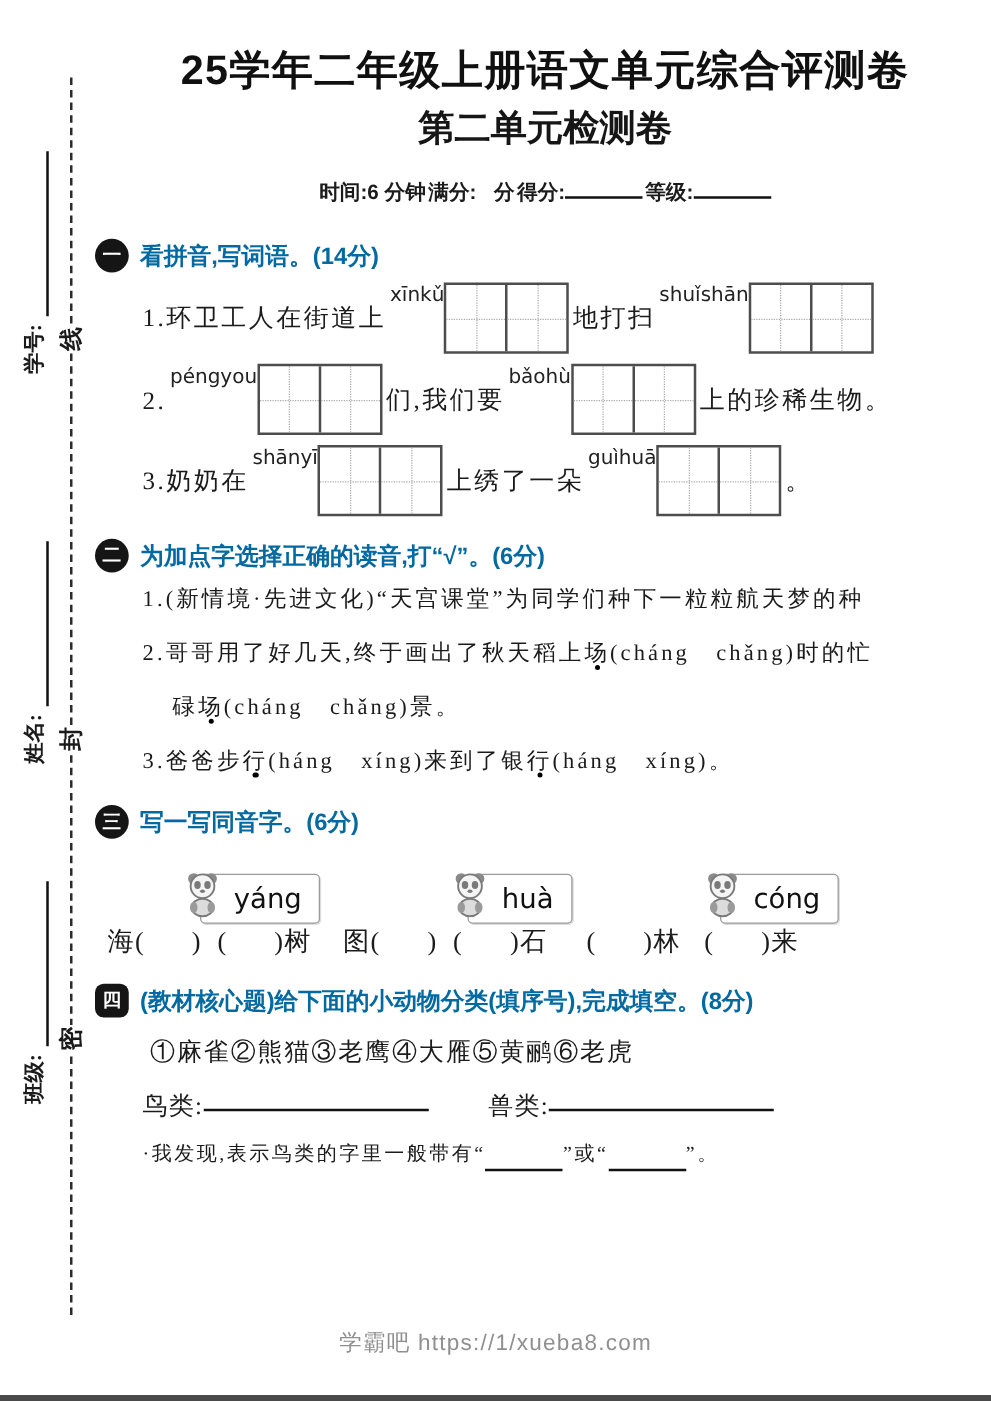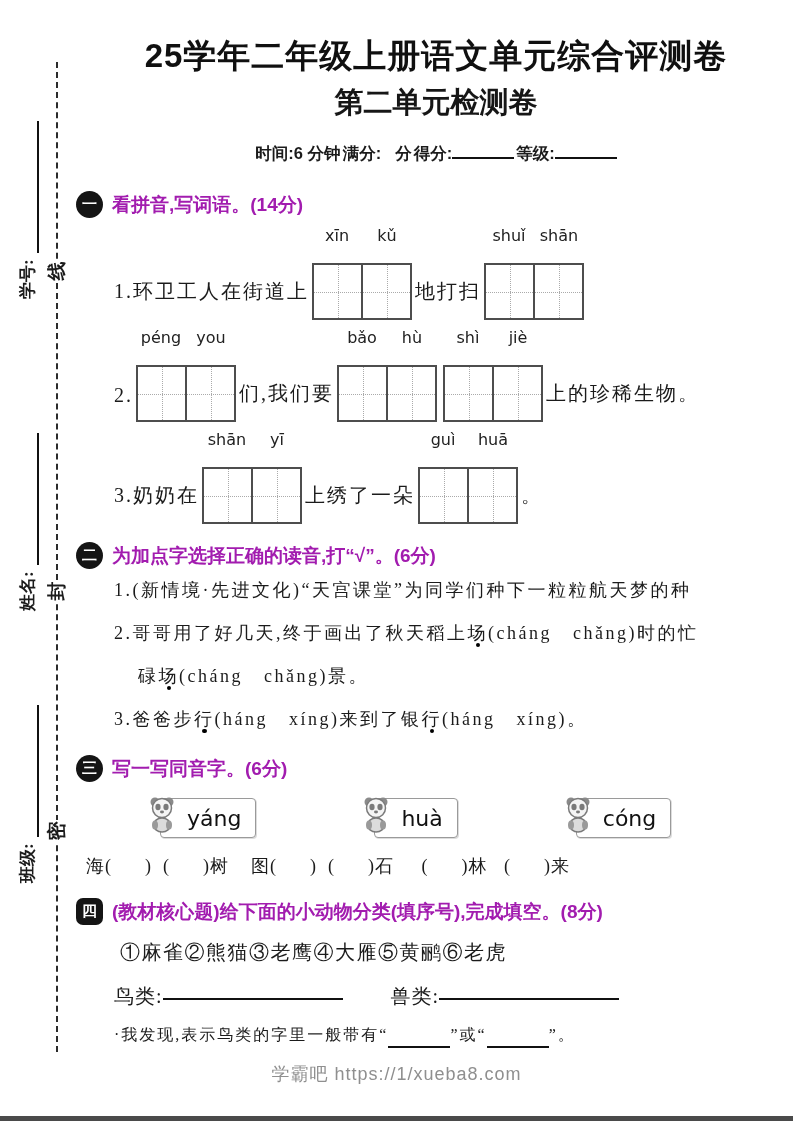--- a/index.html
+++ b/index.html
@@ -32,54 +32,54 @@
   .blank.long{width:180px;}
   .blank.short{width:62px;}
 
   
   .section{margin-top:0;}
   .sec-header{display:flex;align-items:center;gap:9px;margin-left:-10px;}
   .sec-num{width:27px;height:27px;border-radius:50%;background:#151515;color:#fff;flex:0 0 27px;
            display:flex;align-items:center;justify-content:center;
            font-family:"Liberation Sans",sans-serif;font-size:15px;font-weight:bold;}
   .section:nth-child(4) .sec-num{border-radius:7px;}
-  .sec-title{font-family:"Liberation Sans",sans-serif;font-weight:bold;font-size:19px;color:#a21caf;}
+  .sec-title{font-family:"Liberation Sans",sans-serif;font-weight:bold;font-size:19px;color:#0369a1;}
   .s1 .sec-header{margin-top:26px;} .s2 .sec-header{margin-top:18px;}
   .s3 .sec-header{margin-top:14px;} .s4 .sec-header{margin-top:20px;}
 
   .row{position:relative;}
   .ind1{padding-left:28px;} .ind2{padding-left:52px;} .ind3{padding-left:34px;} .ind4{padding-left:74px;}
 
   
   .grid-row{display:flex;align-items:flex-end;margin-top:8px;}
   .grid-row .txt{padding-bottom:15px;font-size:20px;letter-spacing:2px;white-space:pre;}
-  .grid-wrap{display:inline-flex;flex-direction:column;margin:0 3px;gap:13px;}
+  .grid-wrap{display:inline-flex;flex-direction:row;margin:0 3px;}
   .pinyin-row{display:flex;height:24px;}
   .pinyin-row .py{flex:1;text-align:center;font-family:"DejaVu Sans",sans-serif;font-size:16px;color:#222;}
   .grid-box{display:inline-flex;border:2px solid #4d4d4d;background:#fff;}
   .cell{width:47px;height:53px;position:relative;}
   .cell + .cell{border-left:2px solid #4d4d4d;}
   .cell::before{content:"";position:absolute;left:0;right:0;top:50%;border-top:1.5px dotted #aaa;}
   .cell::after{content:"";position:absolute;top:0;bottom:0;left:50%;border-left:1.5px dotted #aaa;}
 
   
   .text-row{white-space:pre-wrap;font-size:18px;line-height:43px;letter-spacing:2.5px;}
   .text-row .txt{white-space:pre;}
   .dotted{position:relative;}
   .dotted::after{content:"";position:absolute;left:50%;margin-left:-2px;bottom:-4px;
                  width:4.5px;height:4.5px;border-radius:50%;background:#000;}
 
   
-  .panda-row{display:flex;gap:118px;margin-top:16px;align-items:flex-end;}
+  .panda-row{display:flex;gap:118px;margin-top:28px;align-items:flex-end;}
   .panda-box{position:relative;display:inline-flex;align-items:center;height:36px;
              border:1.5px solid #9a9a9a;border-radius:4px;background:#fff;
              padding:1px 14px 1px 26px;box-shadow:1px 1px 0 #ddd;}
   .panda-box .panda{position:absolute;left:-14px;top:-4px;}
   .panda-py{font-family:"DejaVu Sans",sans-serif;font-size:22px;color:#111;}
-  .char-row{margin-top:16px;white-space:pre;font-size:18px;letter-spacing:1px;}
+  .char-row{white-space:pre;font-size:21px;letter-spacing:1px;}
 
   
   .options-row{display:flex;margin-top:14px;font-size:20px;letter-spacing:1.5px;}
   .blank-row{display:flex;align-items:center;margin-top:18px;font-size:20px;letter-spacing:1px;}
   .blank-row .txt{line-height:24px;}
   .blank-row .gap{width:48px;}
   .disc-row{display:flex;align-items:flex-end;margin-top:14px;font-size:16px;letter-spacing:2px;}
   .disc-row .txt{line-height:26px;white-space:pre;}
 
   
@@ -168,30 +168,20 @@
               <span class="grid-box">
                 <span class="cell"></span>
                 <span class="cell"></span>
               </span>
             </span>
             <span class="txt">们,我们要</span>
             <span class="grid-wrap">
               <span class="pinyin-row">
                 <span class="py">bǎo</span>
                 <span class="py">hù</span>
-              </span>
-              <span class="grid-box">
-                <span class="cell"></span>
-                <span class="cell"></span>
-              </span>
-            </span>
-            <span class="grid-wrap">
-              <span class="pinyin-row">
-                <span class="py">shì</span>
-                <span class="py">jiè</span>
               </span>
               <span class="grid-box">
                 <span class="cell"></span>
                 <span class="cell"></span>
               </span>
             </span>
             <span class="txt">上的珍稀生物。</span>
           </div>
           <div class="row grid-row ind1">
             <span class="txt">3.奶奶在</span>

